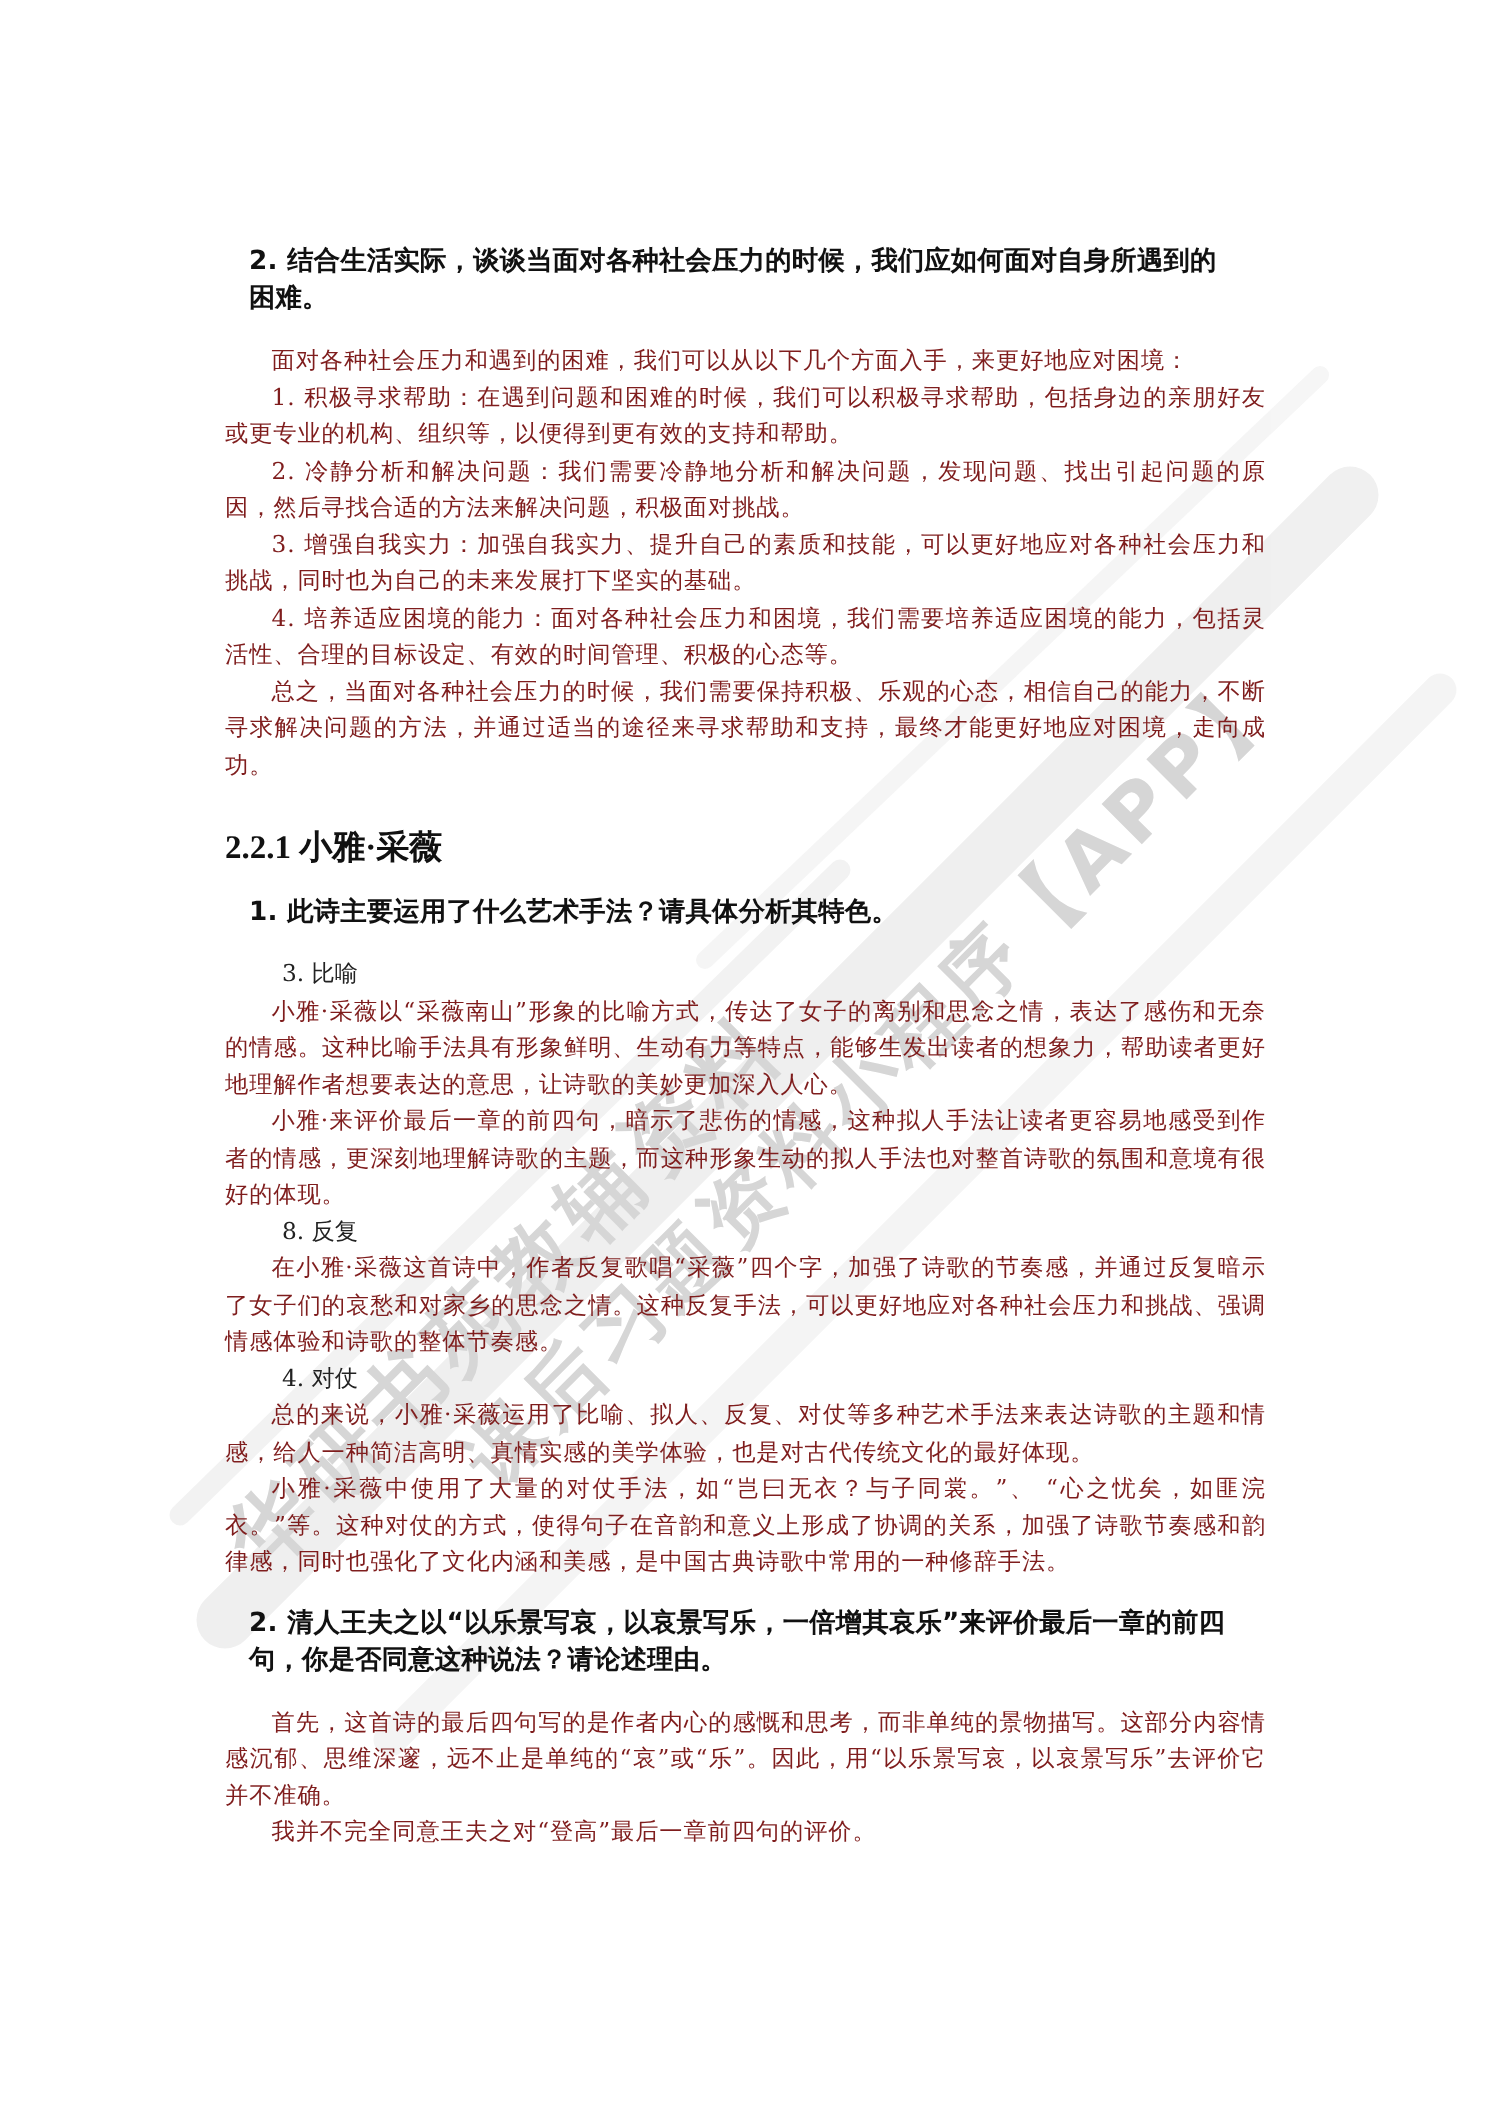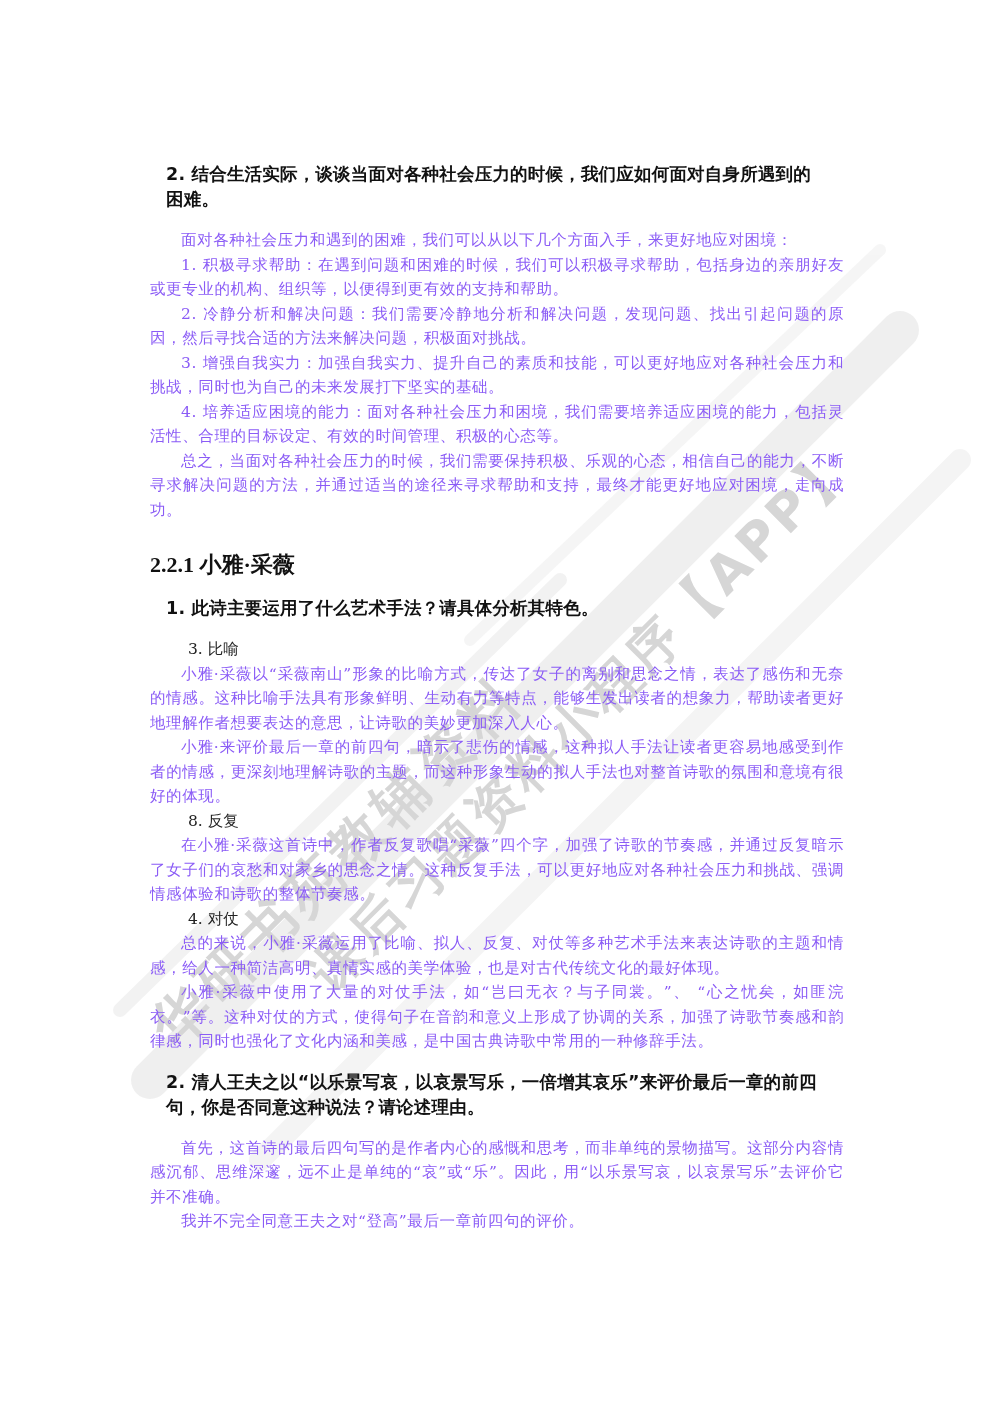--- a/index.html
+++ b/index.html
@@ -1,21 +1,21 @@
 <!DOCTYPE html>
 <html><head>
   <meta charset="utf-8">
   <style>
     html, body { margin: 0; padding: 0; background: #ffffff; }
     body { width: 993px; height: 1404px; position: relative; overflow: hidden; font-family: "DejaVu Serif", "Liberation Serif", serif; color: #1a1a1a; }
     .page { position: absolute; left: 0; top: 0; width: 993px; height: 1404px; background: #fff; }
     .watermark { position: absolute; left: 0; top: 0; width: 993px; height: 1404px; pointer-events: none; z-index: 0; }
     .content { position: absolute; left: 150px; top: 146px; width: 694px; z-index: 1; }
     .q { font-family: "DejaVu Sans", "Liberation Sans", sans-serif; font-weight: bold; font-size: 17.5px; line-height: 25px; margin: 16px; color: #111; letter-spacing: 0.2px; }
-    .p { font-size: 15.5px; line-height: 24.5px; margin: 0; text-indent: 2em; color: #8b5cf6; text-align: justify; letter-spacing: 0.6px; }
+    .p { font-size: 15.5px; line-height: 24.5px; margin: 0; text-indent: 2em; color: #7f1d1d; text-align: justify; letter-spacing: 0.6px; }
     .sub { font-size: 15.5px; line-height: 24.5px; margin: 0; padding-left: 38px; color: #222; }
     .sec { font-family: Liberation Serif, serif; font-size: 22px; line-height: 30px; margin: 28px 0 14px 0; color: #111; }
   </style>
 </head>
 <body>
 
 <div class="page">
 
   <svg class="watermark" viewBox="0 0 993 1404" xmlns="http://www.w3.org/2000/svg">
     <g opacity="0.55">

